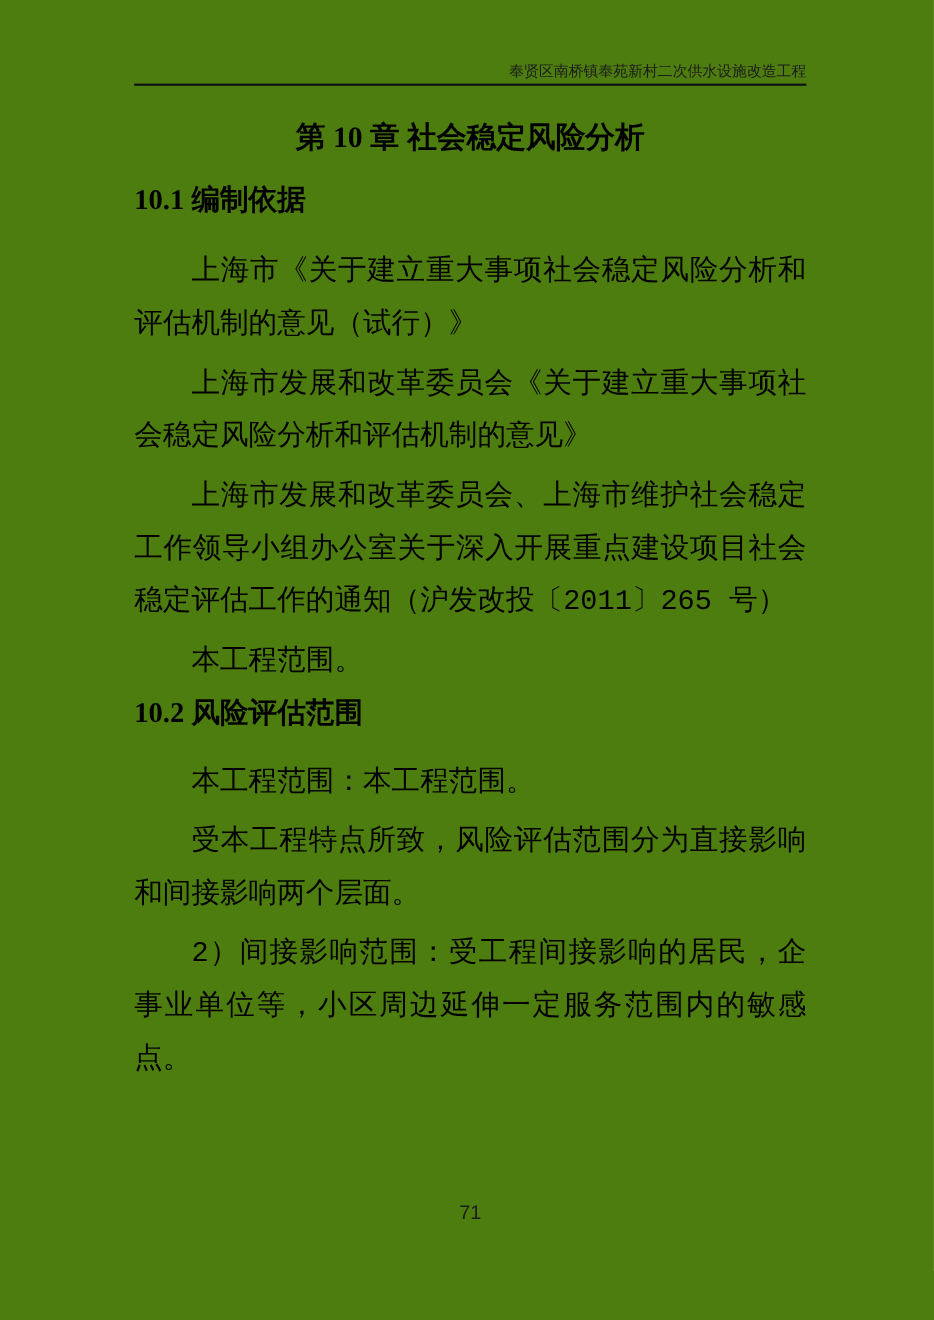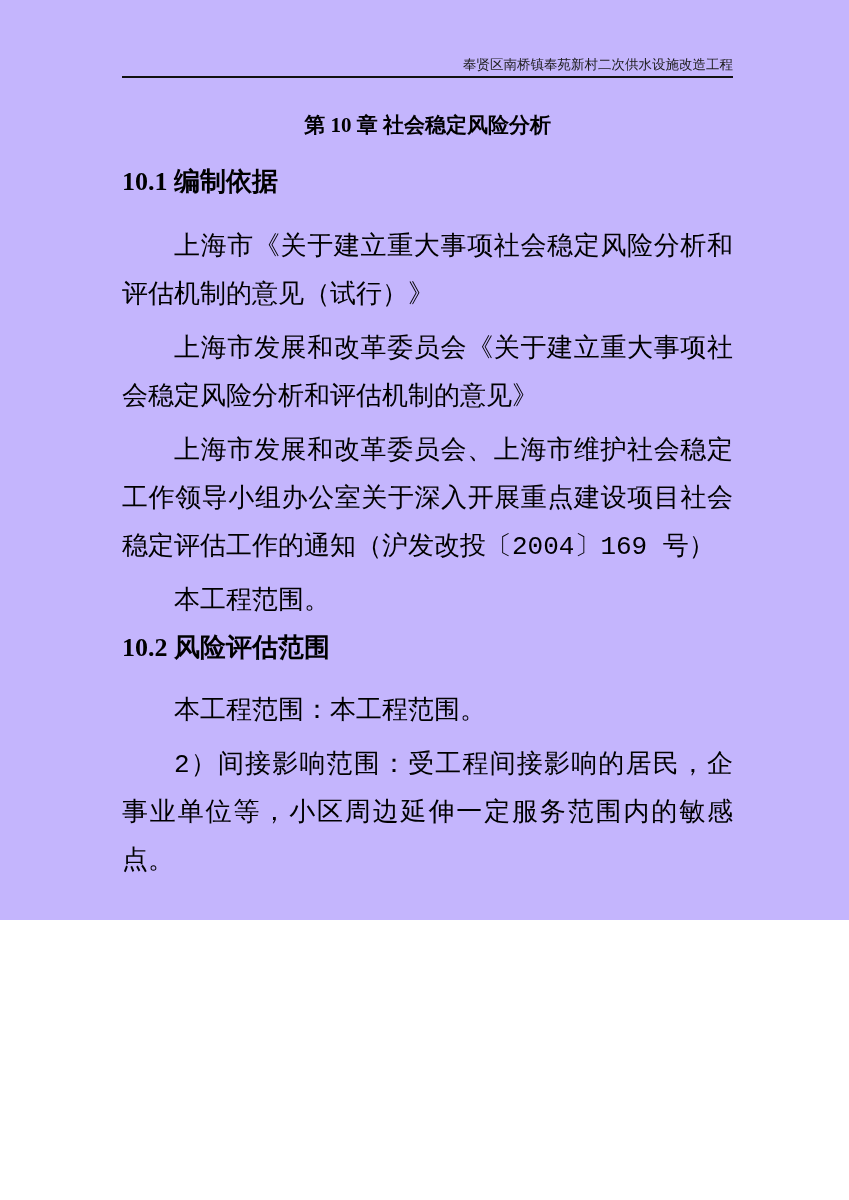--- a/index.html
+++ b/index.html
@@ -3,22 +3,22 @@
 <meta charset="utf-8">
 <style>
   html, body {
     margin: 0;
     padding: 0;
     background: #ffffff;
   }
   .page {
     position: relative;
     width: 849px;
-    height: 920px;
-    background: #c4b5fd;
+    height: 1200px;
+    background: #4d7c0f;
     color: #000000;
     font-family: "Liberation Serif", "DejaVu Serif", serif;
     overflow: hidden;
   }
   .header {
     position: absolute;
     top: 0;
     left: 122px;
     width: 611px;
     padding-top: 57px;
@@ -30,21 +30,21 @@
     border-bottom: 2px solid #111111;
   }
   .content {
     position: absolute;
     top: 79px;
     left: 122px;
     width: 611px;
   }
   .chapter-title {
     margin: 26px 0 0 0;
-    font-size: 21px;
+    font-size: 27px;
     font-weight: bold;
     line-height: 40px;
     text-align: center;
   }
   .section-heading {
     font-size: 26px;
     font-weight: bold;
     line-height: 30px;
   }
   .section-heading.first {
@@ -84,25 +84,26 @@
   </div>
 
   <div class="content">
 
     <h1 class="chapter-title">第 10 章 社会稳定风险分析</h1>
 
     <h2 class="section-heading first">10.1 编制依据</h2>
 
     <p class="body-paragraph">上海市《关于建立重大事项社会稳定风险分析和评估机制的意见（试行）》</p>
     <p class="body-paragraph">上海市发展和改革委员会《关于建立重大事项社会稳定风险分析和评估机制的意见》</p>
-    <p class="body-paragraph">上海市发展和改革委员会、上海市维护社会稳定工作领导小组办公室关于深入开展重点建设项目社会稳定评估工作的通知（沪发改投〔2004〕169 号）</p>
+    <p class="body-paragraph">上海市发展和改革委员会、上海市维护社会稳定工作领导小组办公室关于深入开展重点建设项目社会稳定评估工作的通知（沪发改投〔2011〕265 号）</p>
     <p class="body-paragraph">本工程范围。</p>
 
     <h2 class="section-heading second">10.2 风险评估范围</h2>
 
     <p class="body-paragraph">本工程范围：本工程范围。</p>
+    <p class="body-paragraph">受本工程特点所致，风险评估范围分为直接影响和间接影响两个层面。</p>
     <p class="body-paragraph">2）间接影响范围：受工程间接影响的居民，企事业单位等，小区周边延伸一定服务范围内的敏感点。</p>
 
   </div>
 
   <div class="page-number">71</div>
 
 </div>
 
 </body></html>

